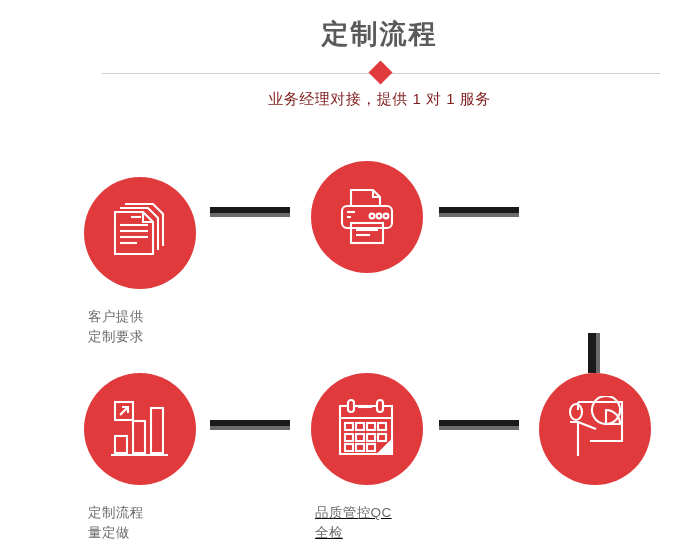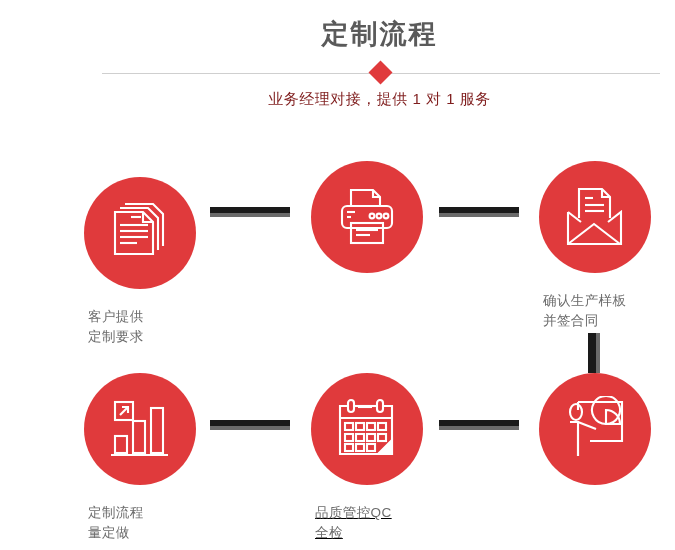--- a/index.html
+++ b/index.html
@@ -211,38 +211,20 @@
           <circle cx="38" cy="32" r="2.4"></circle>
           <circle cx="45" cy="32" r="2.4"></circle>
           <circle cx="52" cy="32" r="2.4"></circle>
           <line x1="22" y1="46" x2="44" y2="46"></line>
           <line x1="22" y1="51" x2="36" y2="51"></line>
         </svg>
       </span>
     </div>
   </div>
 
-  <div class="step" id="step-3">
-    <div class="circle">
-      <span>
-        <svg width="66" height="66" viewBox="0 0 66 66" fill="none" stroke="#ffffff" stroke-width="2.1">
-          <path d="M17 34 V5 h23 l8 8 v21"></path>
-          <path d="M40 5 v8 h8"></path>
-          <line x1="23" y1="14" x2="31" y2="14"></line>
-          <line x1="23" y1="21" x2="42" y2="21"></line>
-          <line x1="23" y1="27" x2="42" y2="27"></line>
-          <path d="M6 28 L6 60 h53 V28 L46 38"></path>
-          <path d="M6 28 L19 38"></path>
-          <path d="M6 60 L32 40 58 60"></path>
-        </svg>
-      </span>
-    </div>
-    <div class="step-label">确认生产样板
-并签合同</div>
-  </div>
 
   <div class="step" id="step-4">
     <div class="circle">
       <span>
         <svg width="66" height="66" viewBox="0 0 66 66" fill="none" stroke="#ffffff" stroke-width="2.1">
           <rect x="8" y="6" width="18" height="18"></rect>
           <path d="M13 19 L21 11"></path>
           <path d="M15 11 h6 v6"></path>
           <rect x="8" y="40" width="12" height="17"></rect>
           <rect x="26" y="25" width="12" height="32"></rect>

